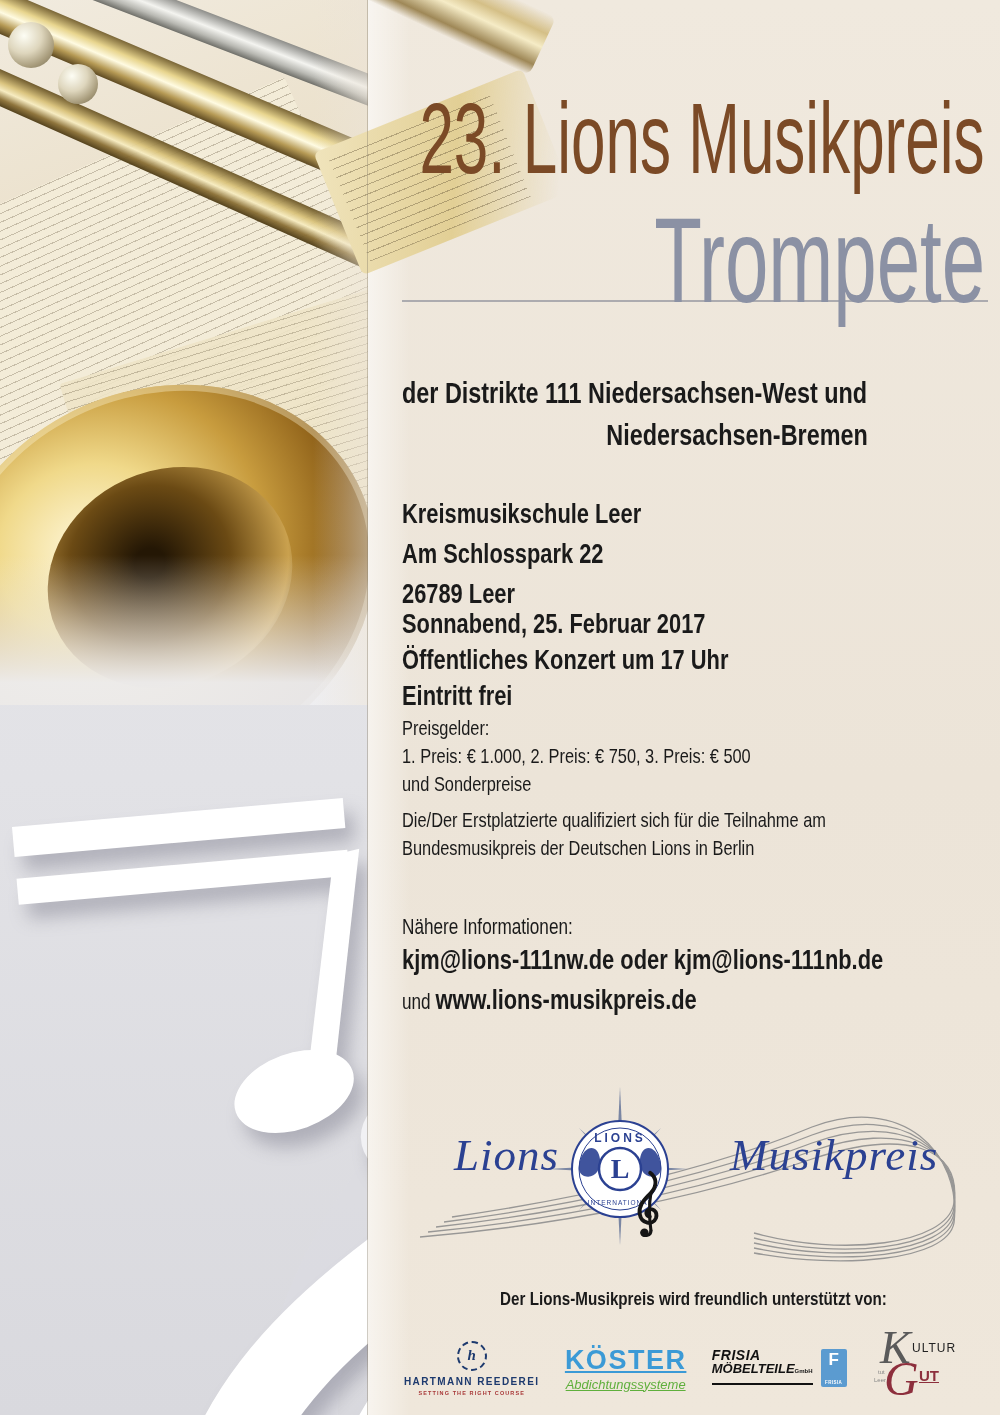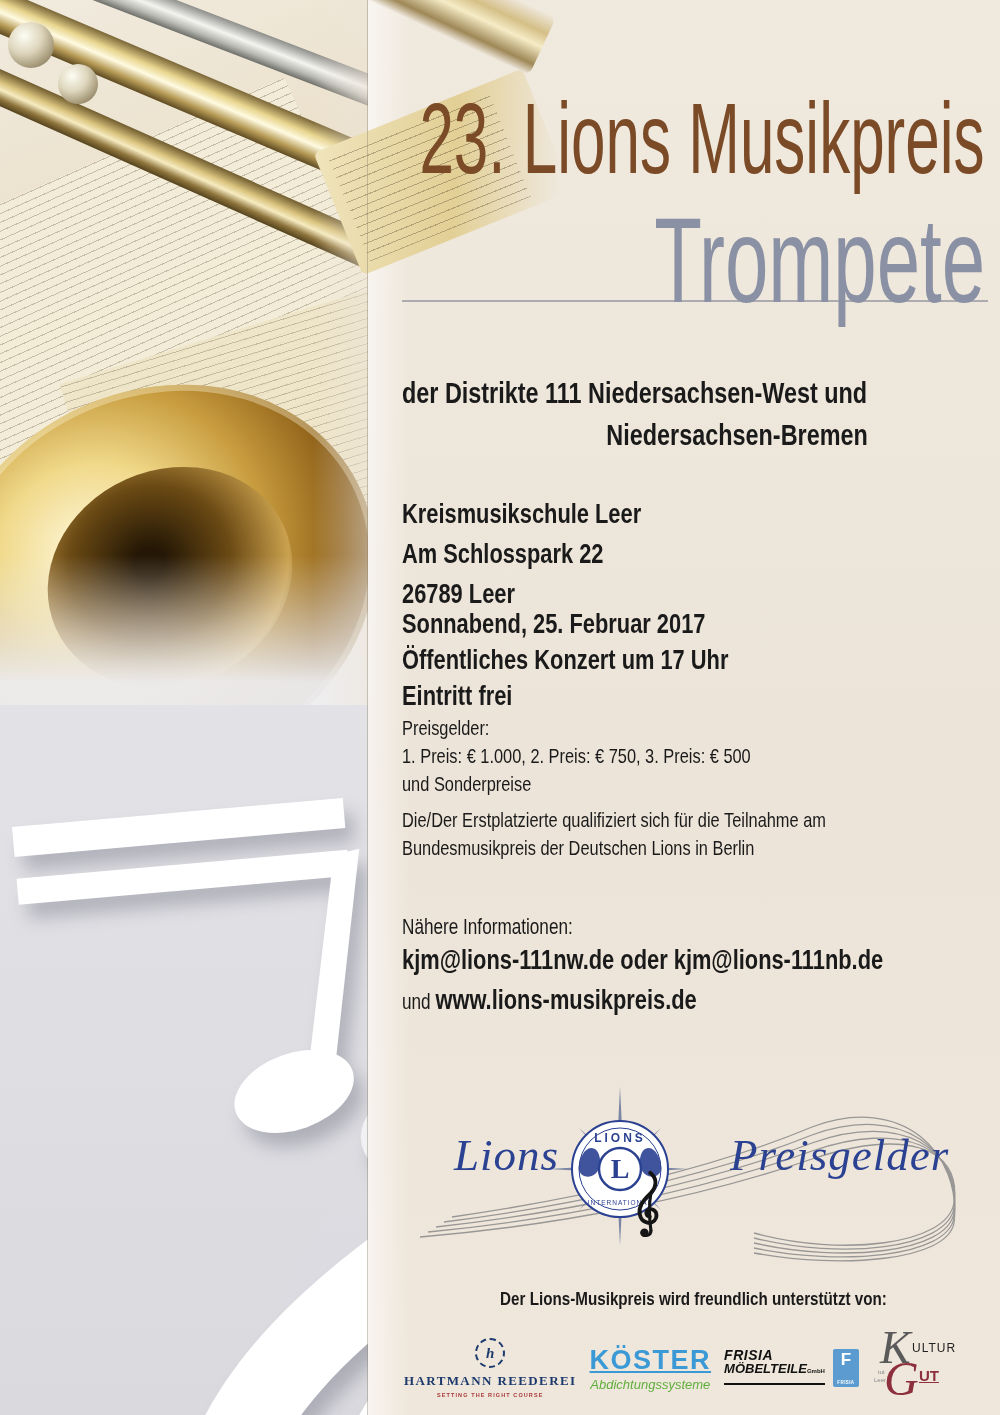--- a/index.html
+++ b/index.html
@@ -80,24 +80,24 @@
   .logo-word.right{left:328px;}
   
   .support-heading{position:absolute;left:402px;right:15px;top:1288px;text-align:center;
     font-size:19px;font-weight:bold;transform:scaleX(.80);transform-origin:50% 0;}
   .sponsors{position:absolute;left:404px;right:24px;top:1322px;height:92px;
     display:flex;justify-content:space-between;align-items:center;}
   .sp{text-align:center;}
   .hart .circle{width:26px;height:26px;border:2px dashed #1d3a6e;border-radius:50%;margin:0 auto 5px;
     display:flex;align-items:center;justify-content:center;
     font-family:"Liberation Serif",serif;font-style:italic;font-weight:bold;font-size:15px;color:#1d3a6e;}
-  .hart .name{font-size:13px;font-weight:bold;letter-spacing:1.4px;color:#1d3a6e;font-family:Liberation Serif, serif;}
+  .hart .name{font-size:10px;font-weight:bold;letter-spacing:1.4px;color:#1d3a6e;}
   .hart .tag{font-size:5.5px;font-weight:bold;letter-spacing:1.1px;color:#a83838;margin-top:3px;}
   .koe .name{font-size:27px;font-weight:800;letter-spacing:1.5px;color:#3b9ad6;text-decoration:underline;}
-  .koe .sub{font-size:13px;font-style:italic;color:#5faf3c;margin-top:1px;}
+  .koe .sub{font-size:13px;font-style:italic;color:#5faf3c;margin-top:1px;text-decoration:underline;}
   .fri{display:flex;align-items:flex-start;gap:8px;}
   .fri .txt{text-align:left;border-bottom:2px solid #111;padding-bottom:5px;}
   .fri .l1{font-size:14px;font-weight:900;font-style:italic;letter-spacing:.5px;color:#111;line-height:13px;}
   .fri .l2{font-size:13px;font-weight:900;font-style:italic;color:#111;line-height:13px;}
   .fri .gmbh{font-size:6px;font-weight:bold;font-style:normal;}
   .fri .box{width:26px;height:34px;background:#5b9bd0;border-radius:2px;display:flex;flex-direction:column;
     align-items:center;justify-content:space-between;padding:2px 0;}
   .fri .box .f{color:#fff;font-size:17px;font-weight:900;line-height:17px;}
   .fri .box .lbl{color:#fff;font-size:4.5px;font-weight:bold;letter-spacing:.4px;}
   .kul{position:relative;width:104px;height:78px;text-align:left;}
@@ -236,21 +236,21 @@
           <text y="-27" text-anchor="middle" font-size="12" font-weight="bold" letter-spacing="3" fill="#2b4192">LIONS</text>
           <text y="9" text-anchor="middle" font-family="Liberation Serif,serif" font-size="28" font-weight="bold" fill="#2b4192">L</text>
           <text y="36" text-anchor="middle" font-size="6.5" letter-spacing="1" fill="#2b4192">INTERNATIONAL</text>
         </g>
 
         <g color="#151515">
           <use href="#clef" transform="translate(118,84) scale(0.44)"></use>
         </g>
       </svg>
       <span class="logo-word left">Lions</span>
-      <span class="logo-word right">Preisgelder</span>
+      <span class="logo-word right">Musikpreis</span>
     </div>
 
     <div class="support-heading">Der Lions-Musikpreis wird freundlich unterstützt von:</div>
     <div class="sponsors">
       <div class="sp hart">
         <div class="circle">
             <span>h</span>
           </div>
         <div class="name">HARTMANN REEDEREI</div>
         <div class="tag">SETTING THE RIGHT COURSE</div>

